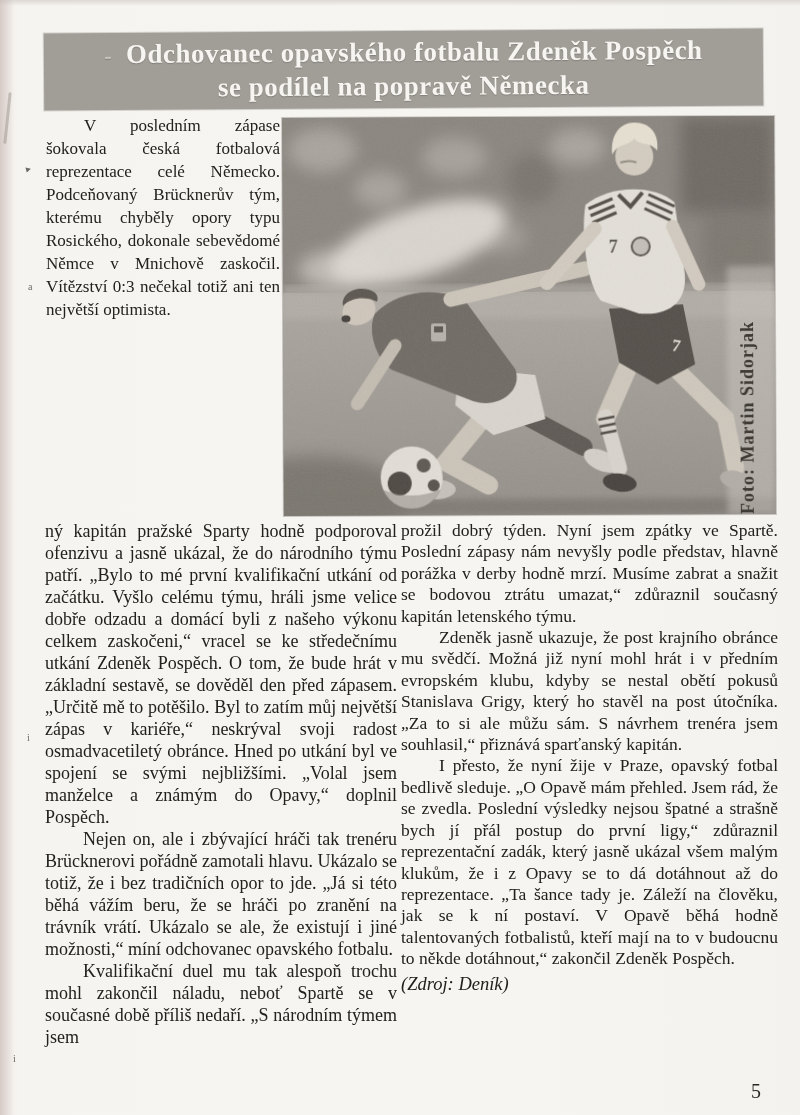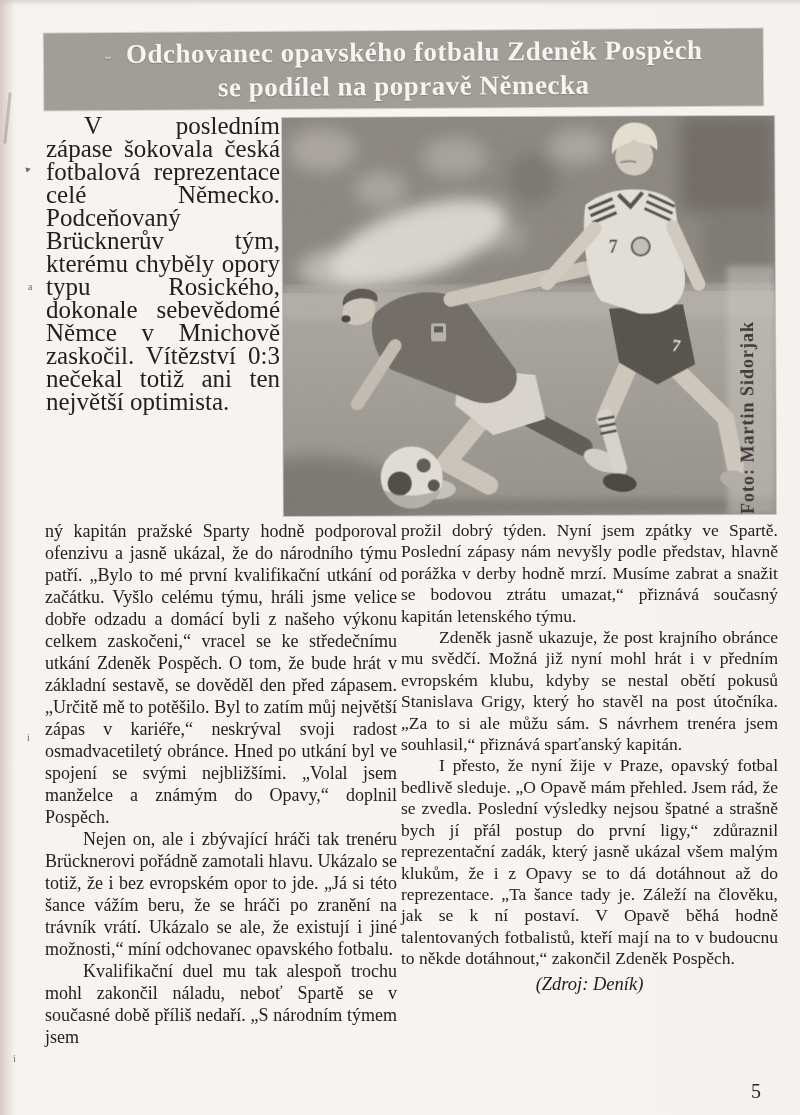--- a/index.html
+++ b/index.html
@@ -33,26 +33,26 @@
   .banner .bline{
     color:#f7f5f1;font-weight:bold;font-size:27px;line-height:33px;
     letter-spacing:.5px;white-space:nowrap;
     text-shadow:0 1px 1px rgba(90,88,84,.4);
   }
   .banner .dash{color:#c9c6c0;font-weight:bold;margin-right:14px;font-size:22px;}
 
   .col{position:absolute;text-align:justify;}
   .col p{margin:0;}
   .col p.indent{text-indent:38px;}
-  .col-narrow{left:46px;top:114px;width:234px;font-size:25px;line-height:23px;}
+  .col-narrow{left:46px;top:114px;width:234px;font-size:17px;line-height:23px;}
   .col-left{left:45px;top:520px;width:352px;font-size:18px;line-height:22px;}
   .col-right{left:401px;top:520px;width:377px;font-size:17.5px;line-height:21.4px;}
 
   .attribution{
-    text-align:center;font-style:italic;font-size:18.5px;margin-top:4px;
+    text-align:left;font-style:italic;font-size:18.5px;margin-top:4px;
   }
   .page-number{
     position:absolute;left:751px;top:1080px;font-size:20px;color:#2a2723;
   }
 
   .photo{
     position:absolute;left:283px;top:117px;width:492px;height:398px;
     box-shadow:0 0 0 1px rgba(130,125,119,.4);
     transform:rotate(-0.25deg);
     background:#98948e;
@@ -176,27 +176,27 @@
 
       <text transform="translate(470,398) rotate(-90)" font-family="Liberation Serif, DejaVu Serif, serif" font-size="18" font-weight="bold" letter-spacing="1" fill="#2e2b27">Foto: Martin Sidorjak</text>
 
       <rect x="0" y="0" width="492" height="398" filter="url(#grainF)" opacity="0.13"></rect>
       <rect x="0" y="0" width="492" height="398" fill="#a89f93" opacity="0.07"></rect>
     </svg>
   </div>
 
   <div class="col col-left">
       <p class="">ný kapitán pražské Sparty hodně podporoval ofenzivu a jasně ukázal, že do národního týmu patří. „Bylo to mé první kvalifikační utkání od začátku. Vyšlo celému týmu, hráli jsme velice dobře odzadu a domácí byli z našeho výkonu celkem zaskočeni,“ vracel se ke středečnímu utkání Zdeněk Pospěch. O tom, že bude hrát v základní sestavě, se dověděl den před zápasem. „Určitě mě to potěšilo. Byl to zatím můj největší zápas v kariéře,“ neskrýval svoji radost osmadvacetiletý obránce. Hned po utkání byl ve spojení se svými nejbližšími. „Volal jsem manželce a známým do Opavy,“ doplnil Pospěch.</p>
-      <p class="indent">Nejen on, ale i zbývající hráči tak trenéru Brücknerovi pořádně zamotali hlavu. Ukázalo se totiž, že i bez evropském opor to jde. „Já si této šance vážím beru, že se hráči po zranění na trávník vrátí. Ukázalo se ale, že existují i jiné možnosti,“ míní odchovanec opavského fotbalu.</p>
+      <p class="indent">Nejen on, ale i zbývající hráči tak trenéru Brücknerovi pořádně zamotali hlavu. Ukázalo se totiž, že i bez tradičních opor to jde. „Já si této běhá vážím beru, že se hráči po zranění na trávník vrátí. Ukázalo se ale, že existují i jiné možnosti,“ míní odchovanec opavského fotbalu.</p>
       <p class="indent">Kvalifikační duel mu tak alespoň trochu mohl zakončil náladu, neboť Spartě se v současné době příliš nedaří. „S národním týmem jsem</p>
     </div>
 
   <div class="col col-right">
     <div>
-        <p class="">prožil dobrý týden. Nyní jsem zpátky ve Spartě. Poslední zápasy nám nevyšly podle představ, hlavně porážka v derby hodně mrzí. Musíme zabrat a snažit se bodovou ztrátu umazat,“ přiznává současný kapitán letenského týmu.</p>
+        <p class="">prožil dobrý týden. Nyní jsem zpátky ve Spartě. Poslední zápasy nám nevyšly podle představ, hlavně porážka v derby hodně mrzí. Musíme zabrat a snažit se bodovou ztrátu umazat,“ zdůraznil současný kapitán letenského týmu.</p>
         <p class="indent">Zdeněk jasně ukazuje, že post krajního obránce mu svědčí. Možná již nyní mohl hrát i v předním evropském klubu, kdyby se nestal obětí pokusů Stanislava Grigy, který ho stavěl na post útočníka. „Za to si ale můžu sám. S návrhem trenéra jsem souhlasil,“ přiznává sparťanský kapitán.</p>
         <p class="indent">I přesto, že nyní žije v Praze, opavský fotbal bedlivě sleduje. „O Opavě mám přehled. Jsem rád, že se zvedla. Poslední výsledky nejsou špatné a strašně bych jí přál postup do první ligy,“ zdůraznil reprezentační zadák, který jasně ukázal všem malým klukům, že i z Opavy se to dá dotáhnout až do reprezentace. „Ta šance tady je. Záleží na člověku, jak se k ní postaví. V Opavě běhá hodně talentovaných fotbalistů, kteří mají na to v budoucnu to někde dotáhnout,“ zakončil Zdeněk Pospěch.</p>
       </div>
     <div class="attribution">(Zdroj: Deník)</div>
   </div>
 
   <div class="page-number">5</div>
 
 </div>
 

